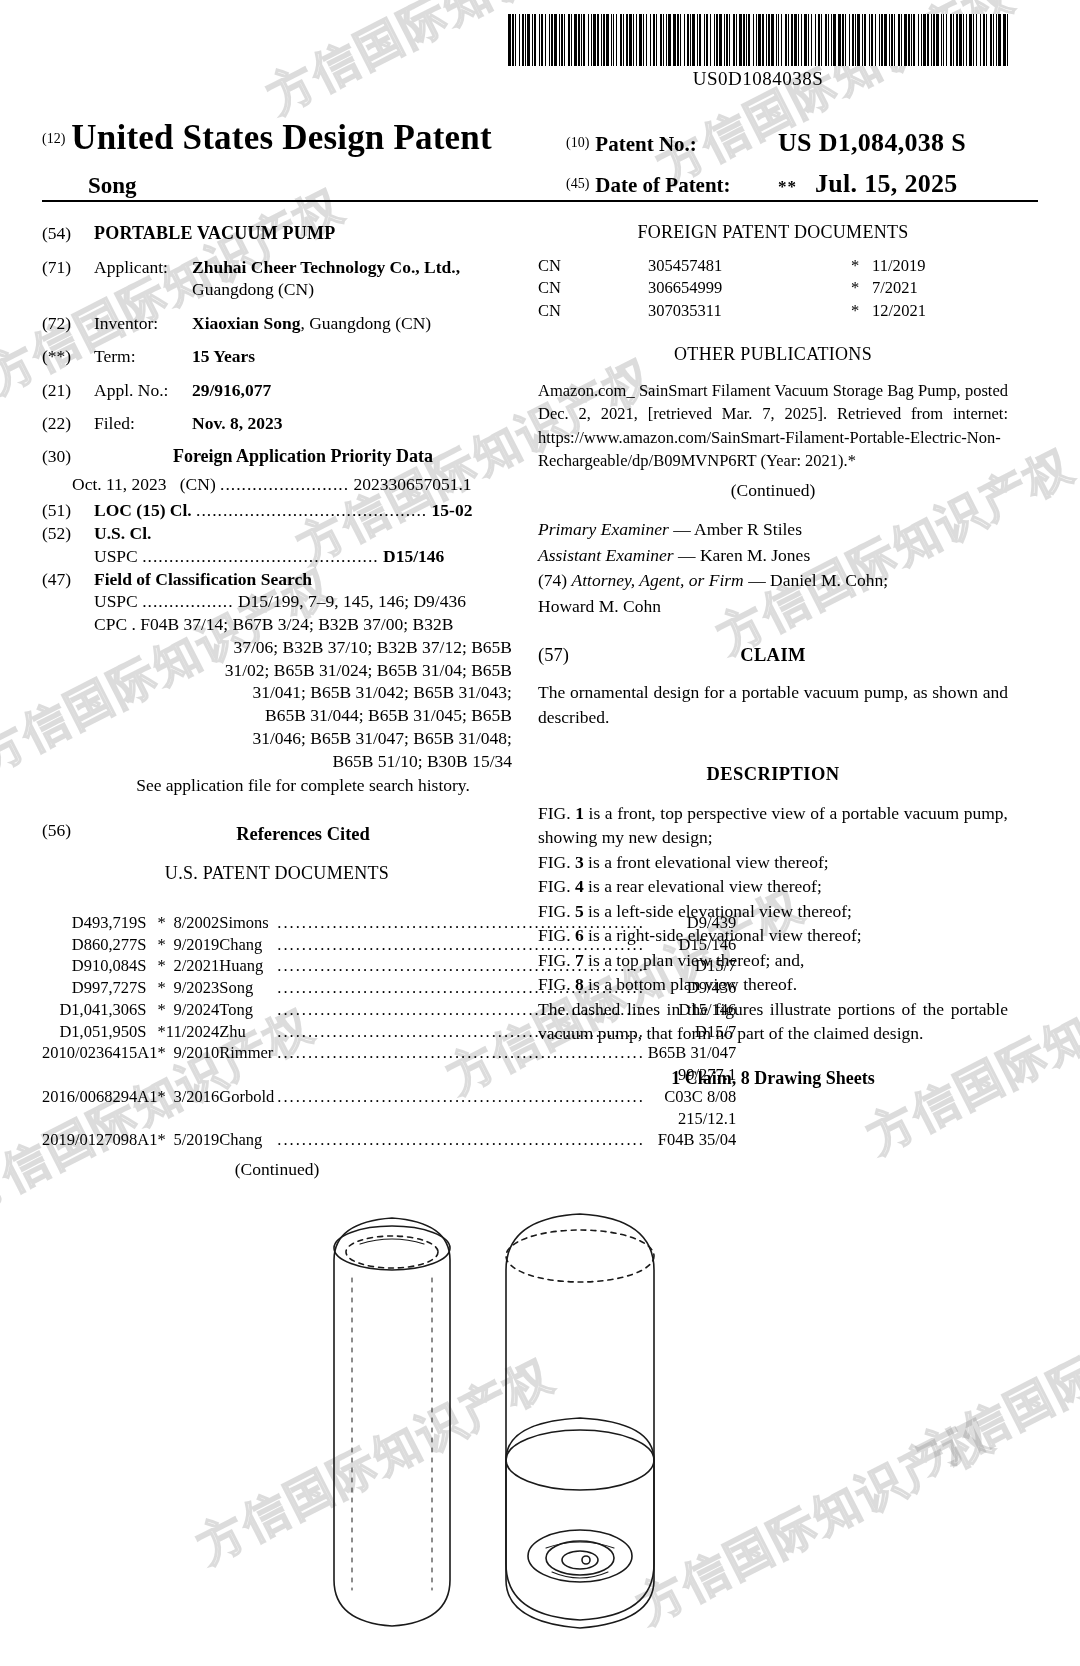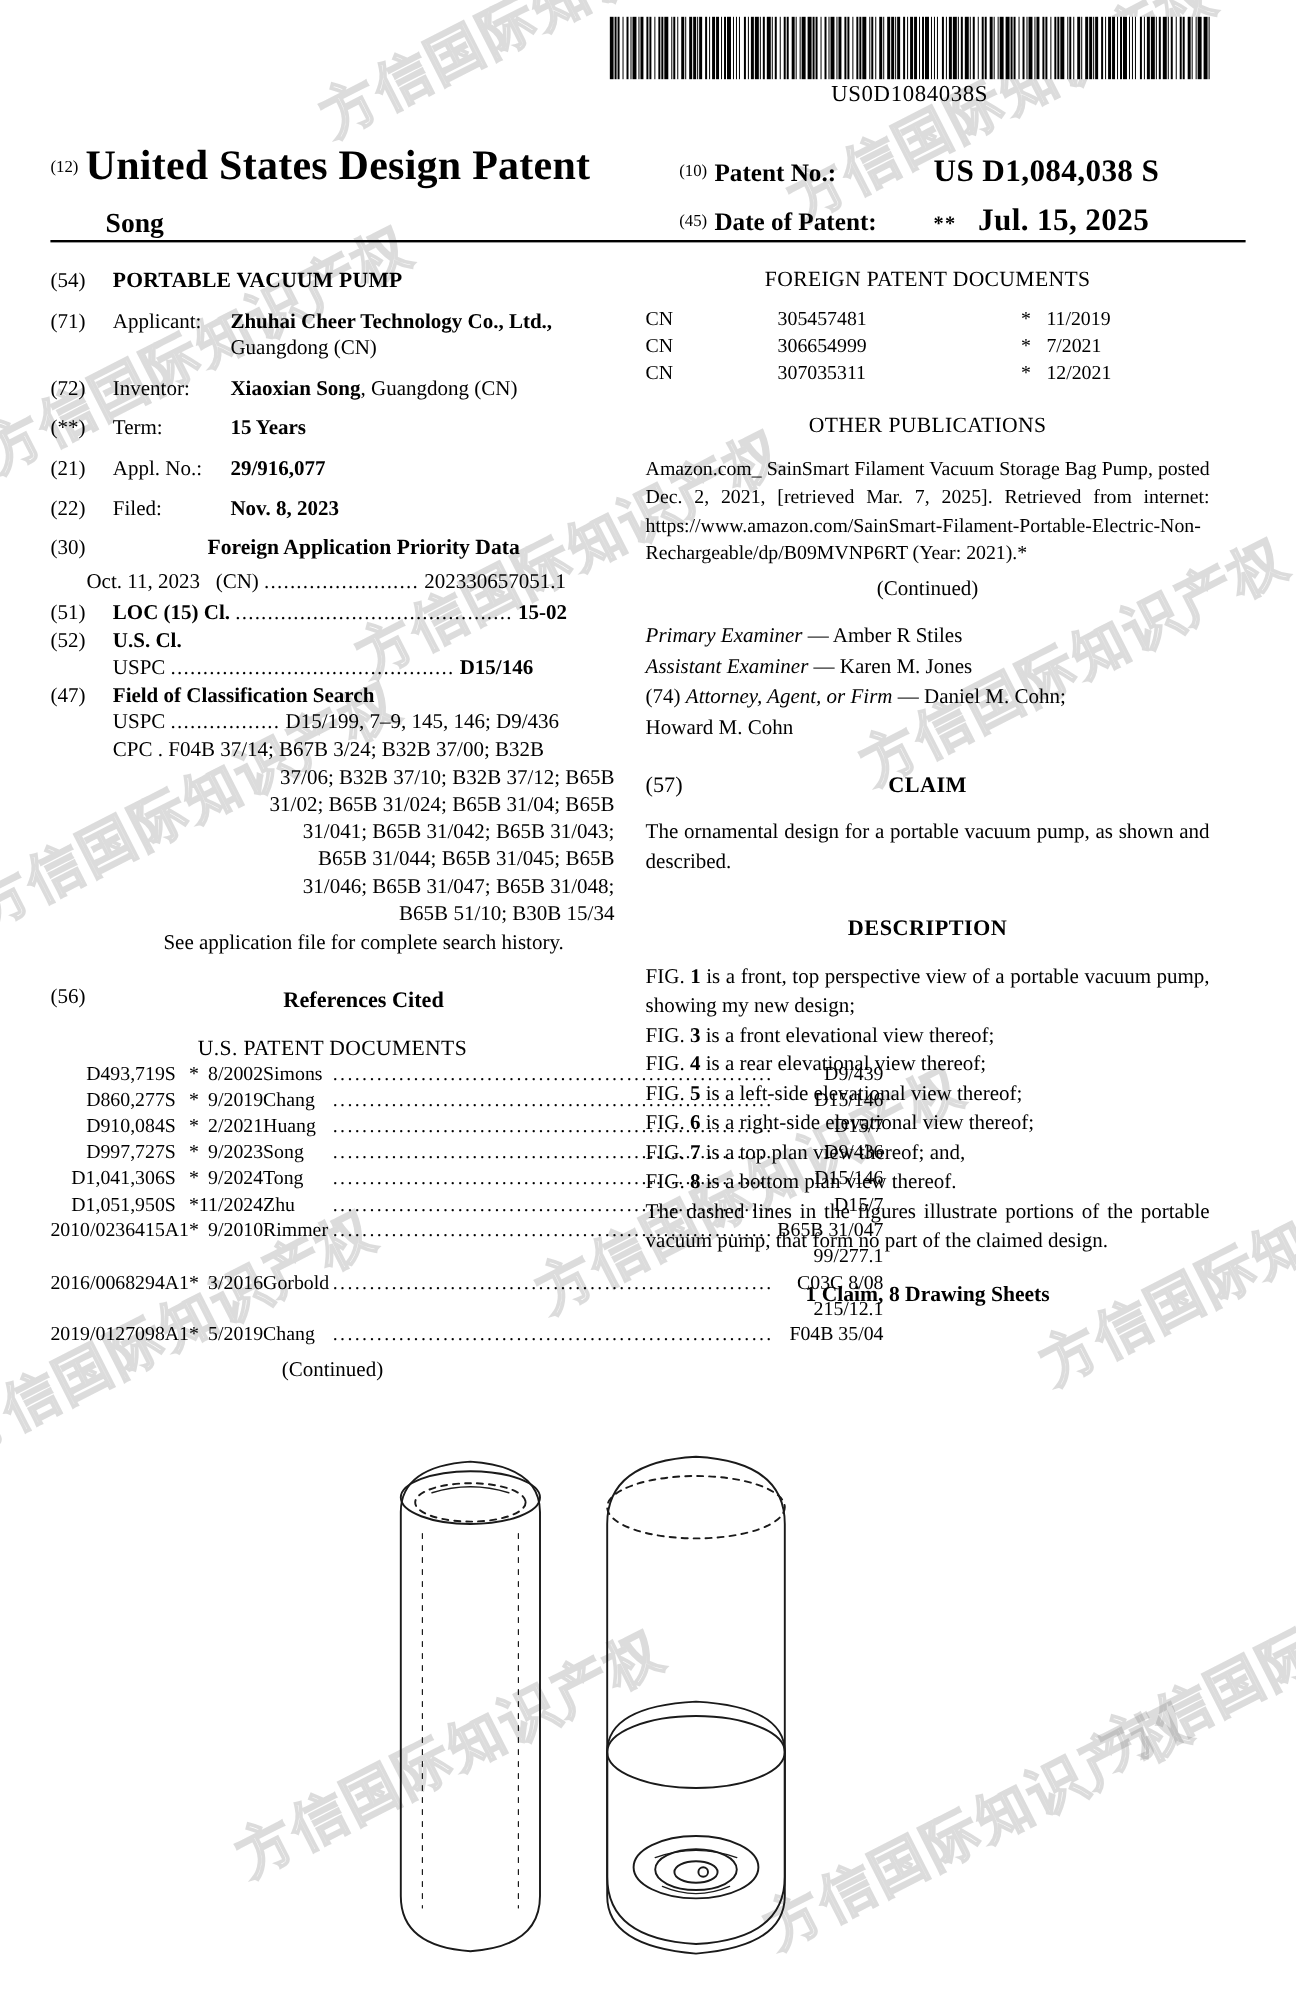--- a/index.html
+++ b/index.html
@@ -187,21 +187,21 @@
 
   .ref-head {
     text-align: center;
     font-weight: 700;
     font-size: 18.5px;
     margin-top: 4px;
   }
   .sub-sec-head {
     text-align: center;
     font-size: 18px;
-    margin: 16px 0 0 0;
+    margin: 16px 0 28px 0;
     letter-spacing: .3px;
   }
 
   table.refs {
     width: 100%;
     border-collapse: collapse;
     font-size: 16.5px;
     line-height: 1.32;
   }
   table.refs td { padding: 0; vertical-align: top; white-space: nowrap; }

